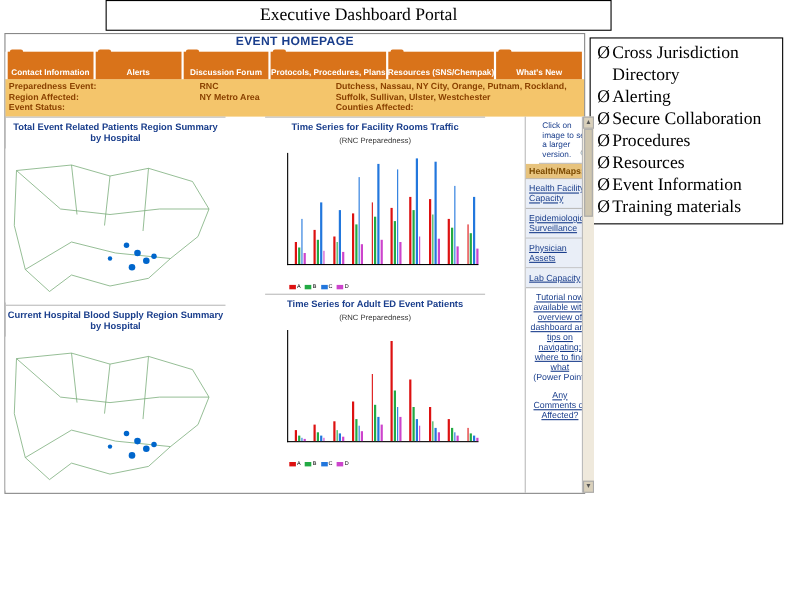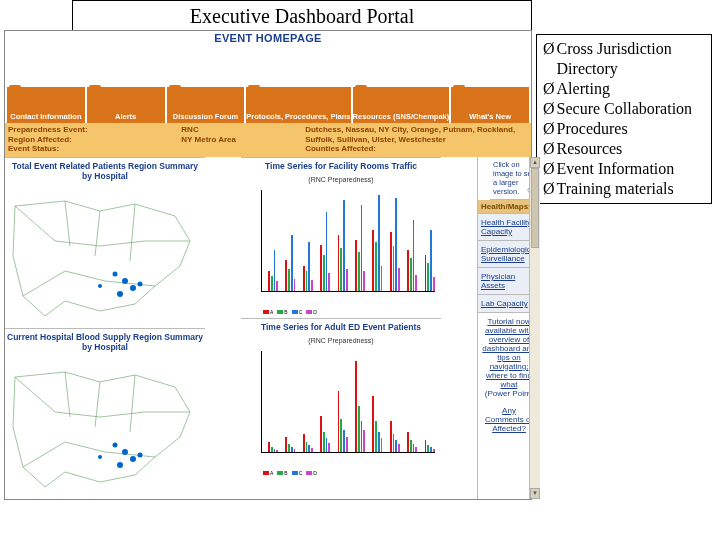--- a/index.html
+++ b/index.html
@@ -1,25 +1,25 @@
 <!DOCTYPE html>
 <html><head>
 <meta charset="utf-8">
 <style>
   * { box-sizing: border-box; margin: 0; padding: 0; }
   body { font-family: Arial, sans-serif; font-size: 10px; background: #fff; width: 720px; height: 540px; }
   .slide { width: 720px; height: 540px; position: relative; }
-  .title-bar { border: 1px solid #000; margin-left: 72px; width: 460px; text-align: center; padding: 4px; font-size: 20px; font-family: "Times New Roman", serif; }
+  .title-bar { border: 1px solid #000; margin-left: 96px; width: 460px; text-align: center; padding: 4px; font-size: 16px; font-family: "Times New Roman", serif; }
   .side-box { position: absolute; top: 34px; right: 8px; width: 176px; border: 1px solid #000; padding: 4px 6px; font-family: "Times New Roman", serif; font-size: 16px; line-height: 1.25; }
   .side-box .item { display: flex; }
   .side-box .bullet { margin-right: 2px; }
   .portal { position: absolute; top: 30px; left: 4px; width: 528px; border: 1px solid #888; background: #fff; }
   .event-hp { text-align: center; color: #1a3e8c; font-weight: bold; font-size: 11px; padding: 1px 0 3px 0; letter-spacing: 0.3px; }
   .tabs { display: flex; gap: 2px; padding: 0 2px; background: #fff; }
-  .tab { background: #d9731a; flex: 1; position: relative; height: 36px; display: flex; align-items: flex-end; justify-content: center; margin-top: 40px; }
+  .tab { background: #d9731a; flex: 1; position: relative; height: 25px; display: flex; align-items: flex-end; justify-content: center; }
   .tab span { color: #fff; font-size: 7.5px; font-weight: bold; padding-bottom: 2px; white-space: nowrap; }
   .tab::before { content: ""; position: absolute; top: -2px; left: 2px; width: 12px; height: 6px; background: #d9731a; border-radius: 2px 2px 0 0; }
   .infobar { background: #f4c56b; display: grid; grid-template-columns: 1.4fr 1fr 1.8fr; padding: 2px 3px 3px 3px; font-size: 8px; line-height: 1.2; }
   .infobar .lbl { color: #8b4200; font-weight: bold; }
   .content { display: flex; gap: 36px; }
   .col-l, .col-m { width: 210px; }
   .col-r { flex: 1; border-left: 1px solid #bbb; }
   .panel { border-top: 1px solid #bbb; }
   .panel-title { color: #1a3e8c; font-weight: bold; font-size: 8.5px; text-align: center; padding: 3px 2px; }
   .map { width: 200px; height: 140px; margin: 2px auto; position: relative; background: #fff; }

